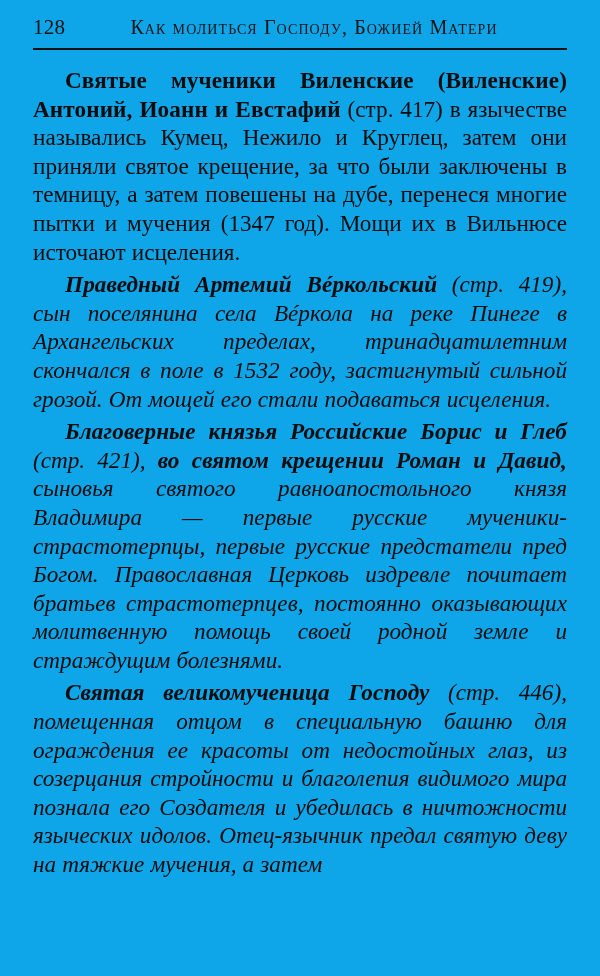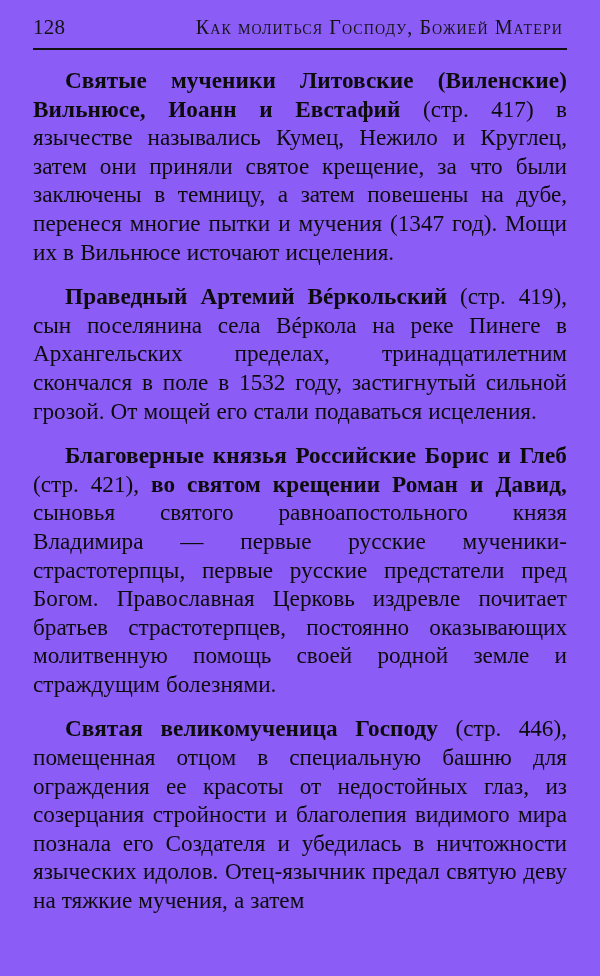--- a/index.html
+++ b/index.html
@@ -15,21 +15,21 @@
     color: #0a0a0a;
     overflow: hidden;
     position: relative;
   }
 
   
   .page {
     position: relative;
     width: 600px;
     height: 976px;
-    background: #8b5cf6;
+    background: #0ea5e9;
     box-sizing: border-box;
   }
 
   
   .running-header {
     position: absolute;
     left: 33px;
     right: 33px;
     top: 17px;
     height: 30px;
@@ -39,21 +39,21 @@
   .folio {
     font-family: "Liberation Serif", "DejaVu Serif", serif;
     font-size: 21px;
     line-height: 1;
     letter-spacing: 0.2px;
     color: #111;
     flex: 0 0 auto;
   }
   .header-title {
     flex: 1 1 auto;
-    text-align: right;
+    text-align: center;
     font-size: 20px;
     line-height: 1;
     font-variant: small-caps;
     text-transform: none;
     letter-spacing: 1.1px;
     color: #141414;
     padding-right: 4px;
     white-space: nowrap;
   }
   .header-rule {
@@ -78,21 +78,22 @@
     text-indent: 32px;
     text-align: justify;
     font-size: 23.2px;
     line-height: 28.6px;
     letter-spacing: 0;
     word-spacing: 0.3px;
     color: #0c0c0c;
     hyphens: manual;
   }
   .para + .para {
-    margin-top: 16px;
+    margin-top: 4px;
+    font-style: italic;
   }
   .para b, .para .bold {
     font-weight: bold;
     letter-spacing: 0.1px;
   }
   
   .para.clipped {
     overflow: hidden;
   }
 </style>
@@ -103,21 +104,21 @@
 
   <div class="running-header">
     <span class="folio">128</span>
     <span class="header-title">Как молиться Господу, Божией Матери</span>
   </div>
   <div class="header-rule"></div>
 
   <div class="text-column">
 
     <p class="para">
-      <b class="bold">Святые мученики Литовские (Виленские) Вильнюсе, Иоанн и Евстафий</b><span> (стр. 417) в язычестве назывались Кумец, Нежило и Круглец, затем они приняли святое крещение, за что были заключены в темницу, а затем повешены на дубе, перенеся многие пытки и мучения (1347 год). Мощи их в Вильнюсе источают исцеления.</span>
+      <b class="bold">Святые мученики Виленские (Виленские) Антоний, Иоанн и Евстафий</b><span> (стр. 417) в язычестве назывались Кумец, Нежило и Круглец, затем они приняли святое крещение, за что были заключены в темницу, а затем повешены на дубе, перенеся многие пытки и мучения (1347 год). Мощи их в Вильнюсе источают исцеления.</span>
     </p>
 
     <p class="para">
       <b class="bold">Праведный Артемий Вéркольский</b><span> (стр. 419), сын поселянина села Вéркола на реке Пинеге в Архангельских пределах, тринадцатилетним скончался в поле в 1532 году, застигнутый сильной грозой. От мощей его стали подаваться исцеления.</span>
     </p>
 
     <p class="para">
       <b class="bold">Благоверные князья Российские Борис и Глеб</b><span> (стр. 421), </span><b class="bold">во святом крещении Роман и Давид,</b><span> сыновья святого равноапостольного князя Владимира — первые русские мученики-страстотерпцы, первые русские предстатели пред Богом. Православная Церковь издревле почитает братьев страстотерпцев, постоянно оказывающих молитвенную помощь своей родной земле и страждущим болезнями.</span>
     </p>
 

